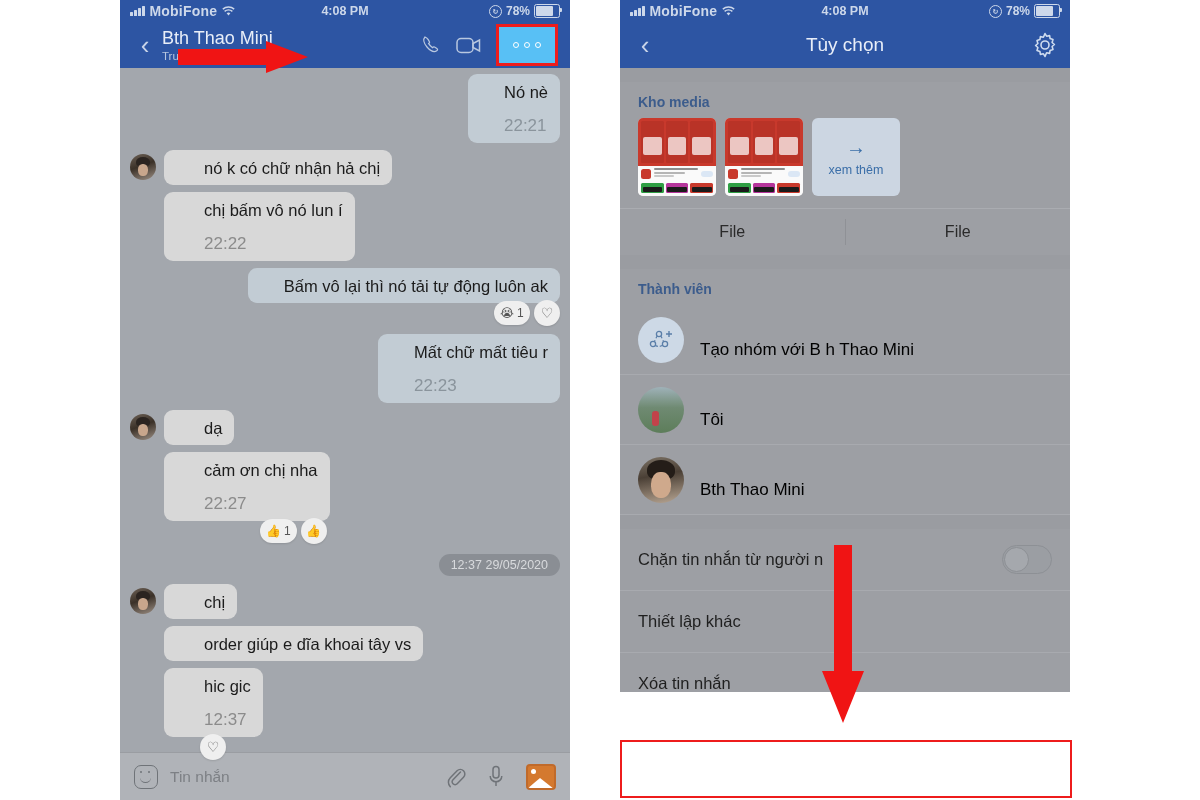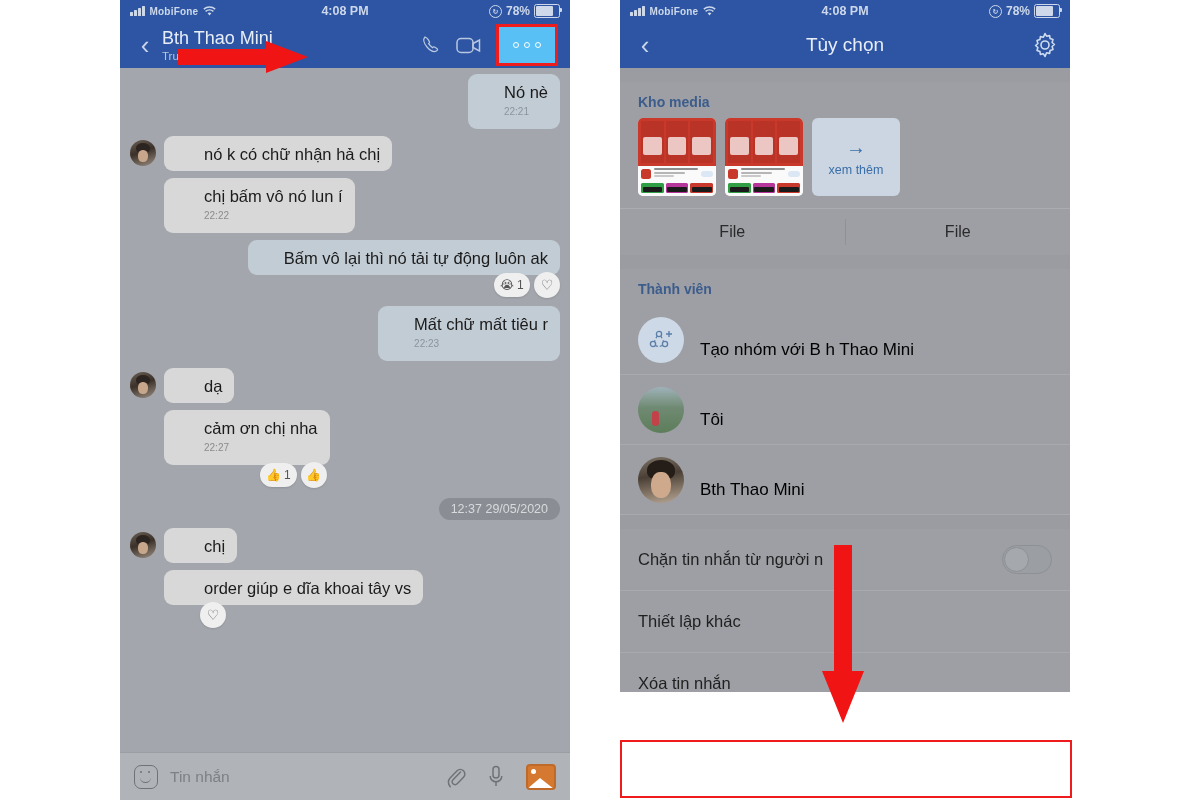--- a/index.html
+++ b/index.html
@@ -19,21 +19,21 @@
     display:flex;align-items:center;padding:0 10px;
     font-size:13px;font-weight:bold;position:relative;
   }
   .sb-left{display:flex;align-items:center;gap:5px;}
   .sb-bars{display:flex;align-items:flex-end;gap:1.5px;height:10px;}
   .sb-bars i{display:block;width:2.5px;background:#cdd8ea;border-radius:.5px;}
   .sb-bars i:nth-child(1){height:4px}
   .sb-bars i:nth-child(2){height:6px}
   .sb-bars i:nth-child(3){height:8px}
   .sb-bars i:nth-child(4){height:10px}
-  .sb-carrier{font-size:10px;letter-spacing:.2px;}
+  .sb-carrier{font-size:14px;letter-spacing:.2px;}
   .sb-center{position:absolute;left:0;right:0;text-align:center;font-size:12.5px;}
   .sb-right{margin-left:auto;display:flex;align-items:center;gap:4px;position:relative;z-index:2;font-size:12px;}
   .sb-lock{width:11px;height:11px;border:1.4px solid #cdd8ea;border-radius:50%;
     display:inline-flex;align-items:center;justify-content:center;font-size:7px;line-height:1;}
   .sb-batt{width:22px;height:10px;border:1.3px solid #cdd8ea;border-radius:2.5px;position:relative;padding:1px;}
   .sb-batt::after{content:"";position:absolute;right:-3px;top:3px;width:1.6px;height:4px;background:#cdd8ea;border-radius:0 1px 1px 0;}
   .sb-batt span{display:block;height:100%;width:78%;background:#cdd8ea;border-radius:1px;}
 
   
   .navbar{height:46px;background:#2d55a3;display:flex;align-items:center;position:relative;padding:0 12px;}
@@ -59,21 +59,21 @@
   .avatar{width:26px;height:26px;border-radius:50%;flex:0 0 26px;margin-right:8px;margin-top:4px;
     background:linear-gradient(160deg,#6e6257 0%,#3b3128 45%,#9c8f84 100%);
     overflow:hidden;position:relative;}
   .avatar::before{content:"";position:absolute;left:6px;top:3px;width:14px;height:10px;border-radius:50% 50% 40% 40%;background:#2b2420;}
   .avatar::after{content:"";position:absolute;left:8px;top:10px;width:10px;height:12px;border-radius:45%;background:#c8a68c;}
   .bubble{max-width:330px;border-radius:9px;padding:8px 12px 7px 12px;position:relative;
     font-size:16.5px;color:#1b1b1b;line-height:20px;box-sizing:border-box;}
   .bubble.them{background:#d8d8d8;padding-left:40px;}
   .bubble.me{background:#c2ccd4;padding-left:36px;}
   .btext{white-space:pre-wrap;}
-  .btime{font-size:10px;color:#8b8b8b;margin-top:0;}
+  .btime{font-size:17px;color:#8b8b8b;margin-top:14px;}
   .bubble.me .btime{color:#8a949c;}
   .reactions{display:flex;align-items:center;gap:4px;justify-content:flex-end;margin-top:-10px;position:relative;z-index:3;}
   .chip{background:#efefef;border-radius:14px;height:24px;min-width:24px;padding:0 6px;
     display:flex;align-items:center;gap:3px;font-size:12px;color:#555;box-shadow:0 1px 2px rgba(0,0,0,.12);}
   .chip.circle{width:26px;height:26px;padding:0;justify-content:center;border-radius:50%;}
   .heart{font-size:14px;color:#6b6b6b;}
   .daystamp{display:flex;justify-content:flex-end;margin:10px 0 8px 0;}
   .daystamp span{background:#8a8e94;color:#d8dadd;font-size:12.5px;border-radius:11px;padding:4px 12px;}
 
   
@@ -285,20 +285,27 @@
         </div>
       </div>
 
       <div class="row">
         <div class="avatar" style="visibility:hidden"></div>
         <div class="bubble them">
           <div class="btext">order giúp e dĩa khoai tây vs</div>
         </div>
       </div>
 
+      <div class="row">
+        <div class="avatar" style="visibility:hidden"></div>
+        <div class="bubble them">
+          <div class="btext">hic gic</div>
+          <div class="btime">12:37</div>
+        </div>
+      </div>
       <div class="reactions" style="justify-content:flex-start;margin-left:70px">
         <div class="chip circle">
           <span class="heart">♡</span>
         </div>
       </div>
 
     </div>
 
     <div class="inputbar">
       <div class="ic-emoji"></div>

